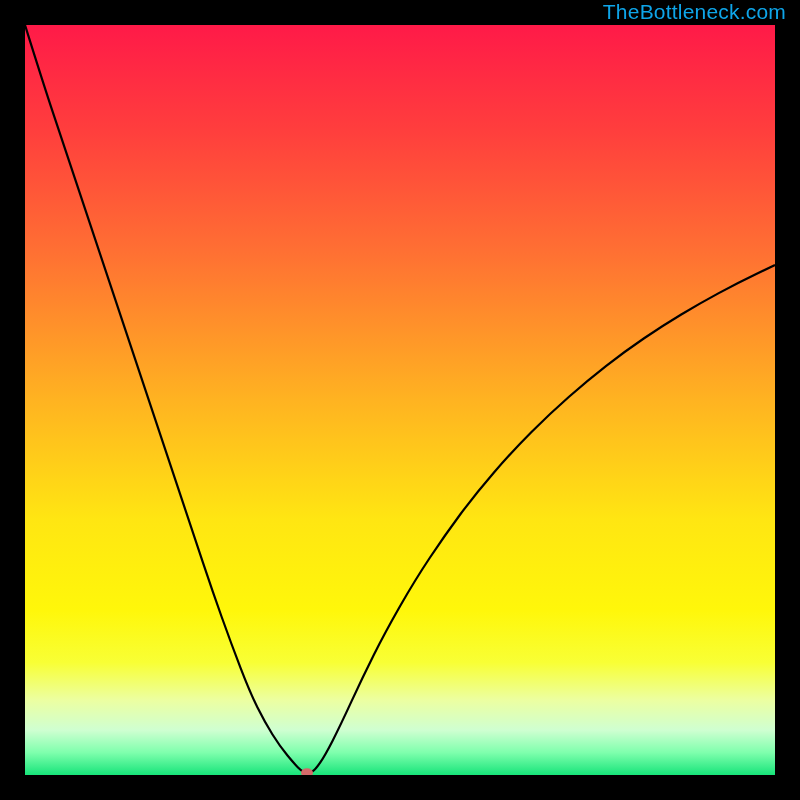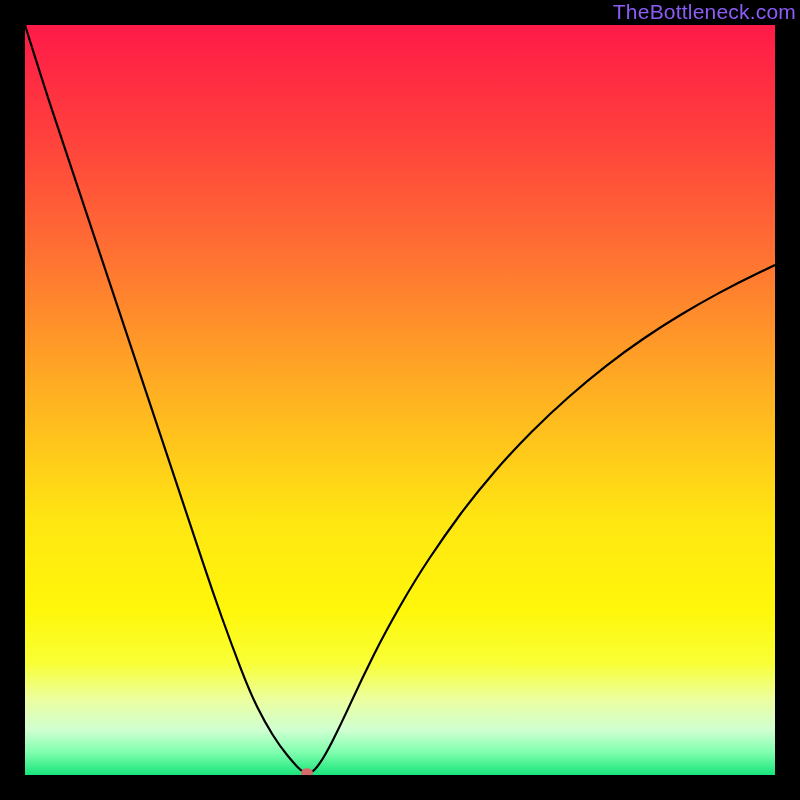--- a/index.html
+++ b/index.html
@@ -12,22 +12,22 @@
     font-family: Arial, Helvetica, sans-serif;
   }
   .wrapper {
     position: relative;
     width: 800px;
     height: 800px;
   }
   .watermark {
     position: absolute;
     top: 0px;
-    right: 4px;
-    color: #8b5cf6;
+    right: 14px;
+    color: #0ea5e9;
     font-size: 21px;
     font-weight: 500;
     letter-spacing: 0.2px;
     z-index: 3;
     user-select: none;
   }
   .frame {
     position: absolute;
     left: 25px;
     top: 25px;

